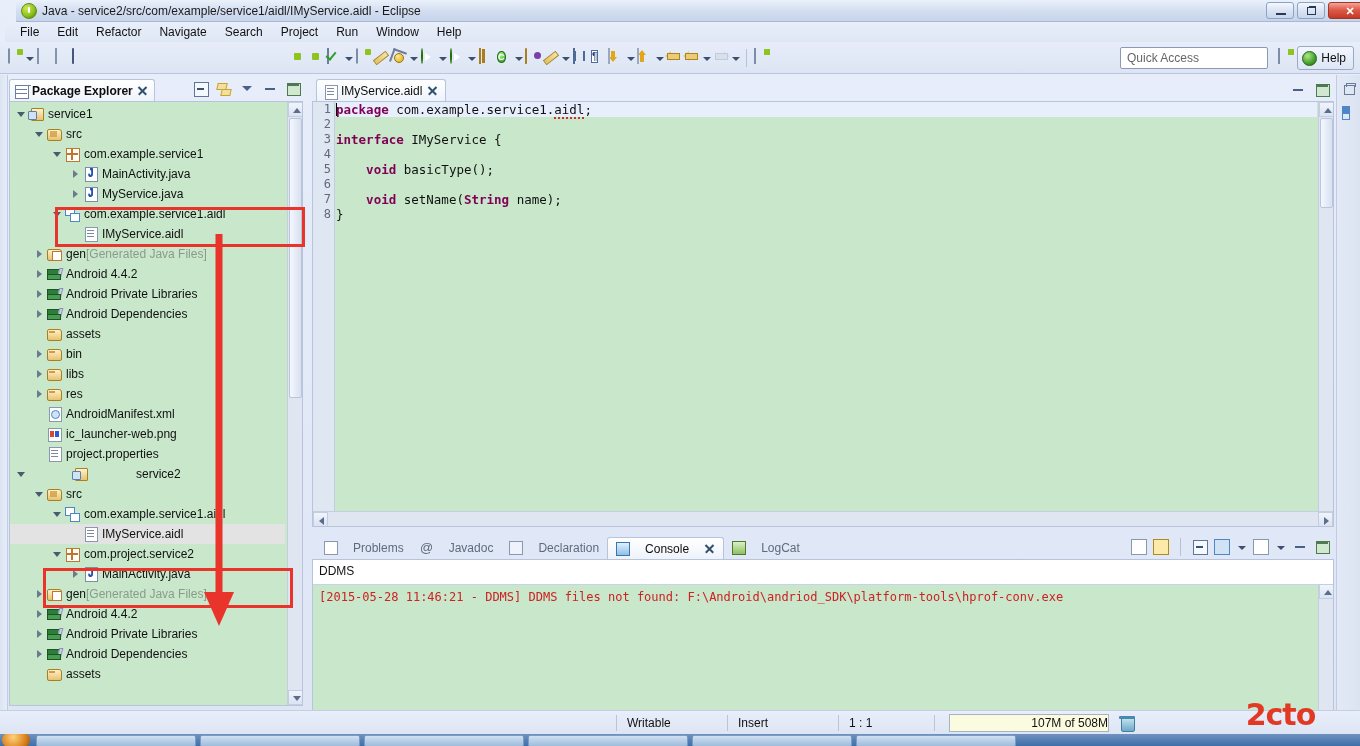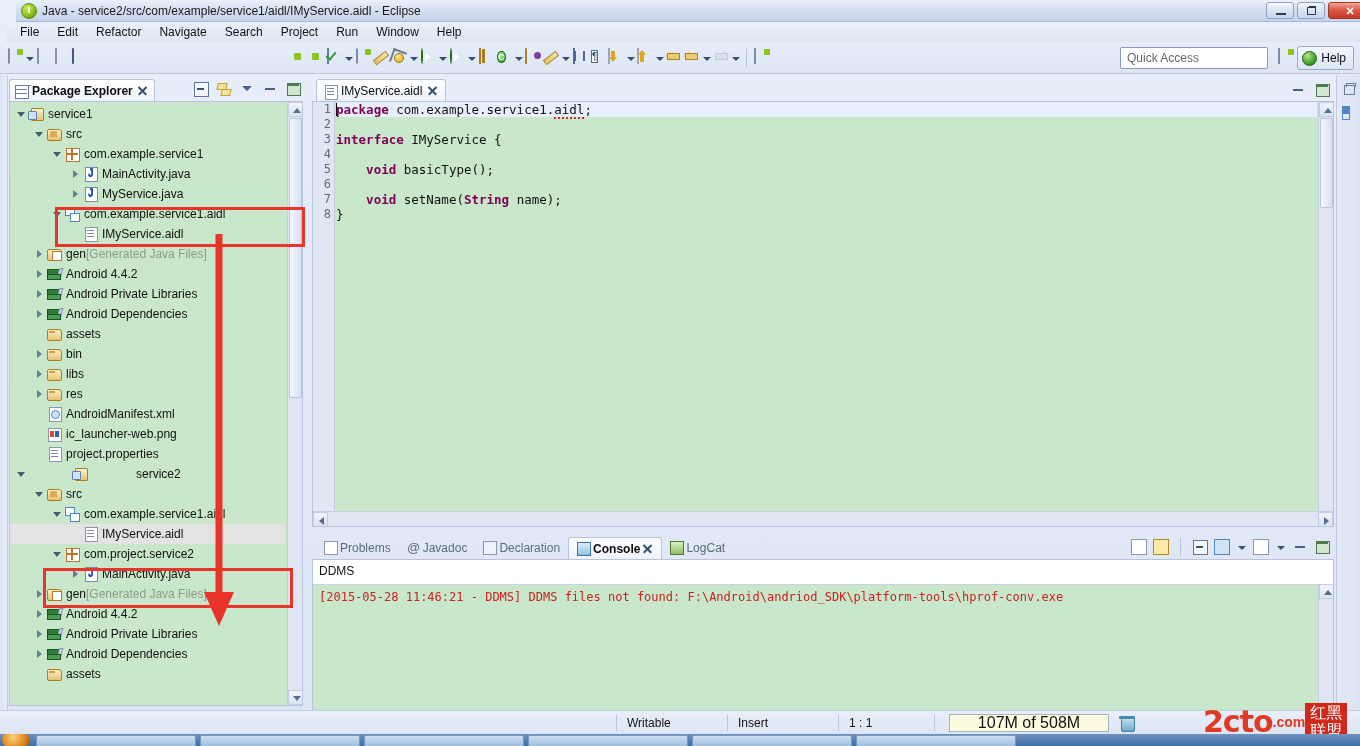--- a/index.html
+++ b/index.html
@@ -275,60 +275,60 @@
     color:#101010; padding-top:0px; white-space:pre; }
   #codeArea .line { height:15px; }
   #codeArea .line.first { background:#e7eefc; }
   .kw { color:#7f0055; font-weight:bold; }
   .caret { display:inline-block; width:1px; height:13px; background:#000; vertical-align:-2px; margin-right:-1px;}
   .squig { border-bottom: 2px dotted #cc3322; }
 
   
   #consoleArea { position:absolute; left:312px; top:460px; width:1022px; height:246px; }
   #conTabBar { height:24px; position:relative; display:flex; align-items:flex-end; padding-left:4px;}
-  .conTab { height:22px; display:flex; align-items:center; gap:2px; padding:0 8px; font-size:12px;
+  .conTab { height:22px; display:flex; align-items:center; gap:15px; padding:0 8px; font-size:12px;
     color:#5d6b7d; cursor:pointer;}
   .conTab.active {
     background:linear-gradient(180deg,#ffffff,#eef3fb);
     border:1px solid #b7c4dc; border-bottom:none; border-radius:3px 3px 0 0;
-    color:#0d0d0d; font-weight:bold;margin-top:16px;
+    color:#0d0d0d; font-weight:normal;margin-top:16px;
   }
   #conToolbar { position:absolute; right:4px; top:3px; display:flex; align-items:center; gap:6px;}
   #conBody { position:absolute; left:0; top:24px; width:1022px; height:222px;
     border:1px solid #b7c4dc; background:#fff; overflow:hidden;}
   #conTitle { font-size:12px; color:#111; padding:4px 6px 3px 6px; background:#fff;}
   #conOut { position:absolute; left:0; top:24px; right:0; bottom:15px; background:#c9e7cb;
     border-top:1px solid #c9d3e3;
     font-family:"DejaVu Sans Mono", monospace; font-size:12px; color:#cc2222; padding:5px 6px;
     white-space:pre; overflow:hidden;}
 
   
   #statusbar { position:absolute; left:0; top:710px; width:1360px; height:24px;
     background:linear-gradient(180deg,#e8eefa,#dde5f4); border-top:1px solid #c3cee1;
     display:flex; align-items:center; font-size:12px; color:#111;}
   .sbsep { width:1px; height:16px; background:#b9c5da; margin:0 0px; }
   .sbcell { padding:0 10px; white-space:nowrap; }
   #memgauge { margin-left:14px; width:160px; height:18px; background:#fbfbe0;
     border:1px solid #a8b2c4; position:relative; display:flex; align-items:center;}
   #memgauge .fill { position:absolute; left:0; top:0; height:100%; width:32px; background:#fbfbe0;}
-  #memgauge .txt { position:relative; width:100%; text-align:center; font-size:16px;}
+  #memgauge .txt { position:relative; width:100%; text-align:right; font-size:12px;}
   #trashbtn { margin-left:8px; width:20px;height:18px; position:relative; cursor:pointer;}
   #trashbtn::before{content:"";position:absolute;left:4px;top:4px;width:12px;height:12px;background:linear-gradient(180deg,#bfe0f0,#6fa8c8);border:1px solid #3f7e9e;border-radius:0 0 2px 2px;}
   #trashbtn::after{content:"";position:absolute;left:2px;top:2px;width:16px;height:3px;background:#4a8aab;border-radius:1px;}
 
   
   #taskbar { position:absolute; left:0; top:734px; width:1360px; height:12px;
     background:linear-gradient(180deg,#6f93c0,#3f6ea8); overflow:hidden;}
   #taskbar .tstart{position:absolute;left:2px;top:-4px;width:28px;height:20px;border-radius:50%;
     background:radial-gradient(circle at 40% 35%,#ffd27a,#d9821c 60%,#8a4a05);}
   #taskbar .tbtn{position:absolute;top:1px;height:12px;background:linear-gradient(180deg,#cfe0f2,#9fbcdb);border:1px solid #7a9cc4;border-radius:2px;}
 
   
   #watermark { position:absolute; right:2px; top:700px; width:155px; height:44px;
-    display:flex; align-items:center; }
+    display:flex; align-items:center;flex-direction:column; }
   #wm-text { font-family:"DejaVu Sans", sans-serif; font-weight:bold; font-size:30px;
     color:#e23a22; letter-spacing:-1px; line-height:1;}
   #wm-dotcom { font-size:14px; color:#e23a22; font-weight:bold;}
   #wm-cn { font-size:16px; color:#fff; background:#d0281a; padding:1px 2px; line-height:1.15;
     width:42px; text-align:center;}
 </style>
 </head>
 <body>
 
 <div id="app">

